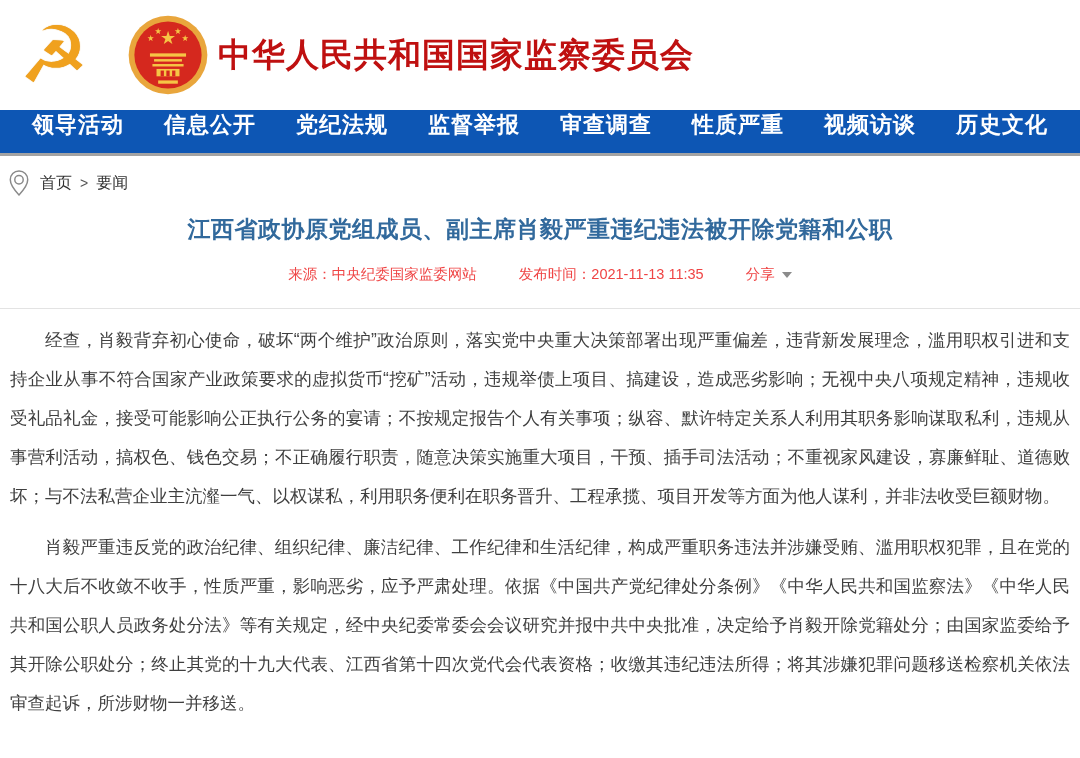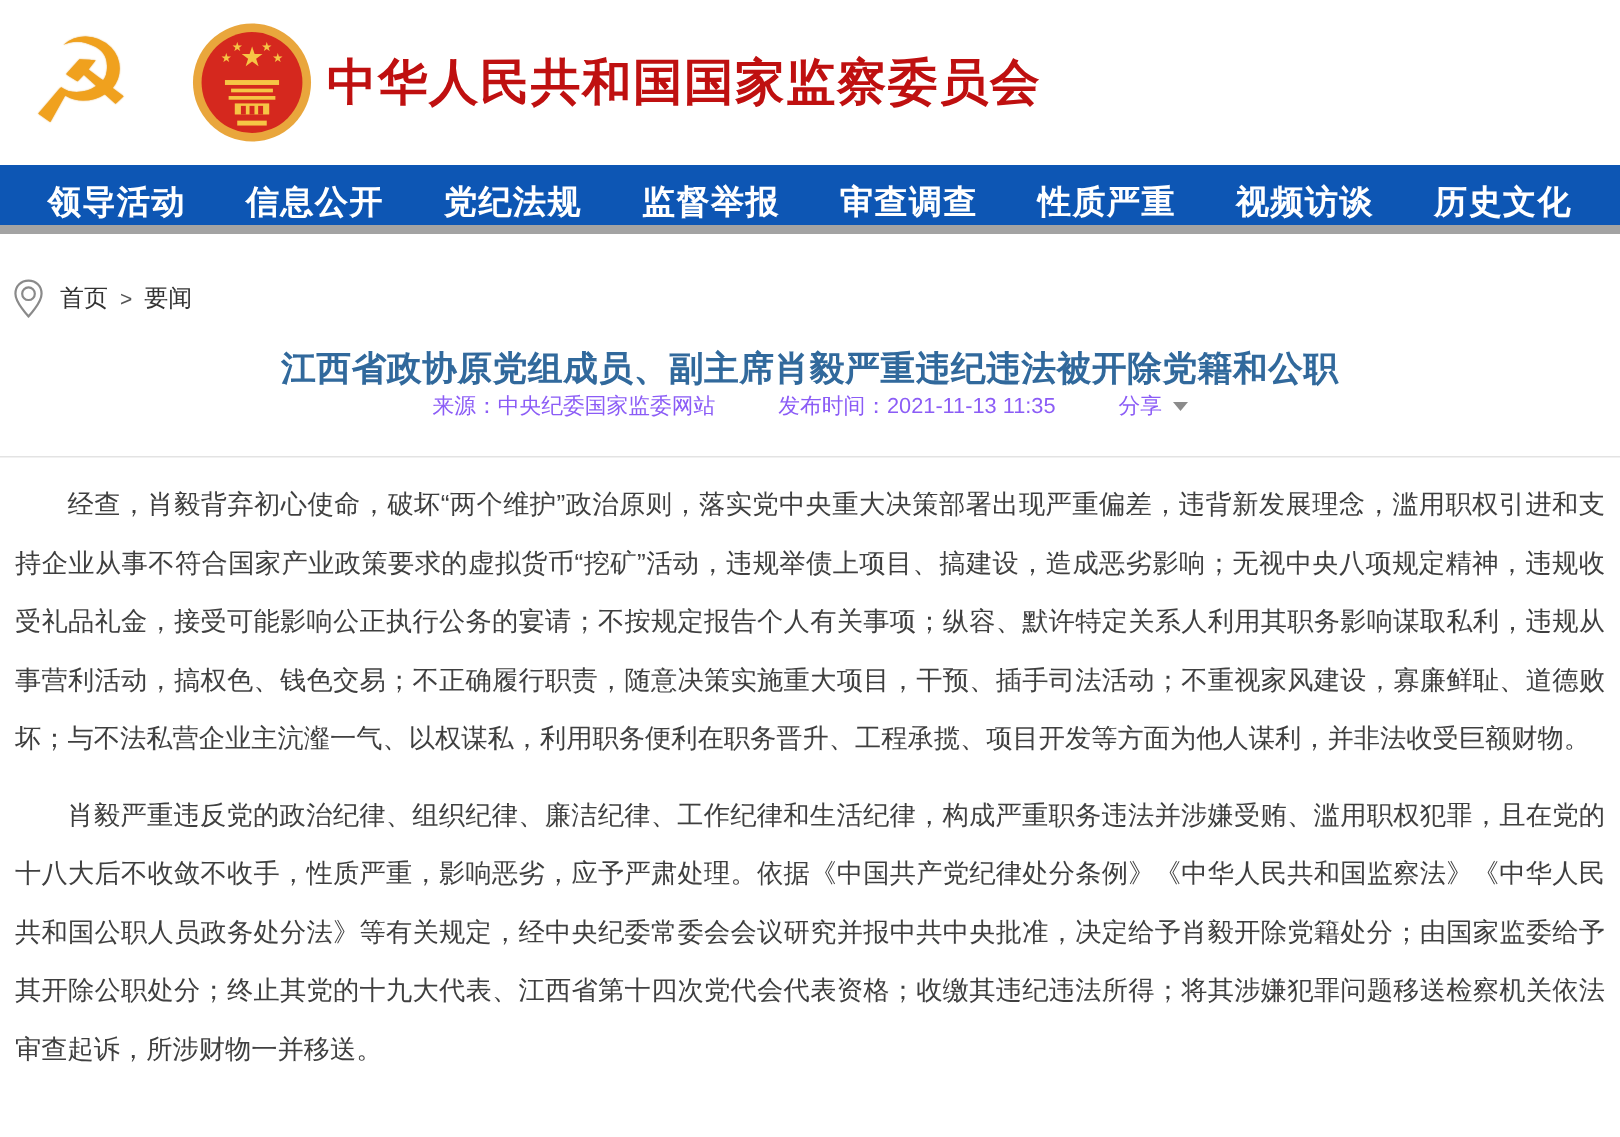--- a/index.html
+++ b/index.html
@@ -12,38 +12,38 @@
   .brand-emblem { width:88px; height:88px; display:flex; align-items:center; justify-content:center; }
   .party-glyph { font-size:78px; line-height:88px; color:#f0a11e;
                  font-family:"DejaVu Sans", sans-serif;
                  text-shadow:0 0 1px #d98c0f; }
   .brand-title { font-family:"Liberation Serif", serif; font-weight:bold; color:#bf1010; }
   .brand-left .brand-title { font-size:40px; letter-spacing:1px; margin-left:4px; }
   .brand-right { margin-left:26px; }
   .brand-right .brand-title { font-size:33px; letter-spacing:1px; margin-left:6px; }
 
   
-  .main-nav { height:46px; background:#0d56b4; border-bottom:6px solid #a3a3a3;
-              display:flex; align-items:flex-end; justify-content:space-between;
+  .main-nav { height:46px; background:#0d56b4; border-bottom:3px solid #a3a3a3;
+              display:flex; align-items:flex-start; justify-content:space-between;
               padding:0 32px; }
   .nav-item { color:#ffffff; font-family:"Liberation Serif", serif; font-weight:bold;
               font-size:22px; letter-spacing:1px; cursor:pointer; white-space:nowrap; }
 
   
-  .breadcrumb { display:flex; align-items:center; margin:28px 0 0 8px; height:30px; }
+  .breadcrumb { display:flex; align-items:center; margin:12px 0 0 8px; height:30px; }
   .pin-icon { width:22px; height:28px; margin-right:10px; }
   .crumb { font-size:16px; color:#333333; cursor:pointer; }
   .crumb-sep { font-size:14px; color:#555555; margin:0 8px; }
 
   
   .article { padding:0 10px; }
   .article-title { text-align:center; color:#31699c; font-weight:bold; font-size:23px;
                    margin-top:16px; letter-spacing:0.5px; }
   .article-meta { display:flex; justify-content:center; align-items:center; gap:42px;
-                  font-size:14.5px; color:#8b5cf6; }
+                  margin-top:20px; font-size:14.5px; color:#ef4444; }
   .share { display:flex; align-items:center; gap:7px; cursor:pointer; }
   .caret-down { width:0; height:0; border-left:5px solid transparent;
                 border-right:5px solid transparent; border-top:6px solid #8b8b8b; }
   .meta-divider { border:none; border-top:1px solid #e3e3e3; margin:24px -10px 0 -10px; }
 
   .article-body { margin-top:10px; color:#3f3f3f; font-size:17.5px; line-height:39px;
                   text-align:justify; }
   .article-body p { text-indent:2em; margin-top:12px; }
   .article-body b { font-weight:bold; }
 

